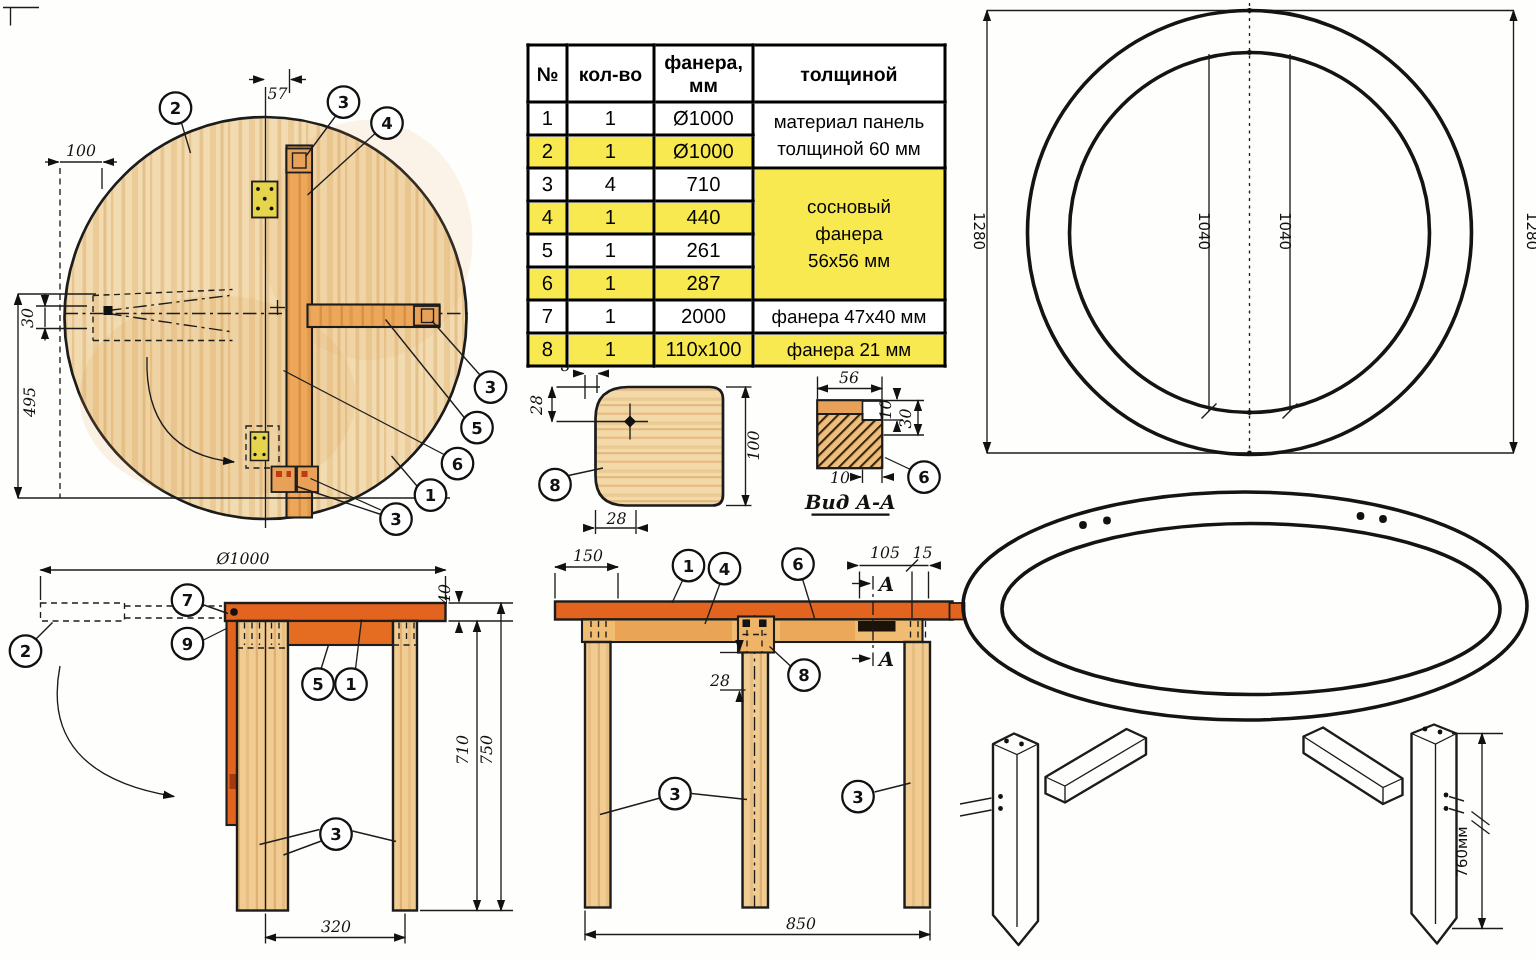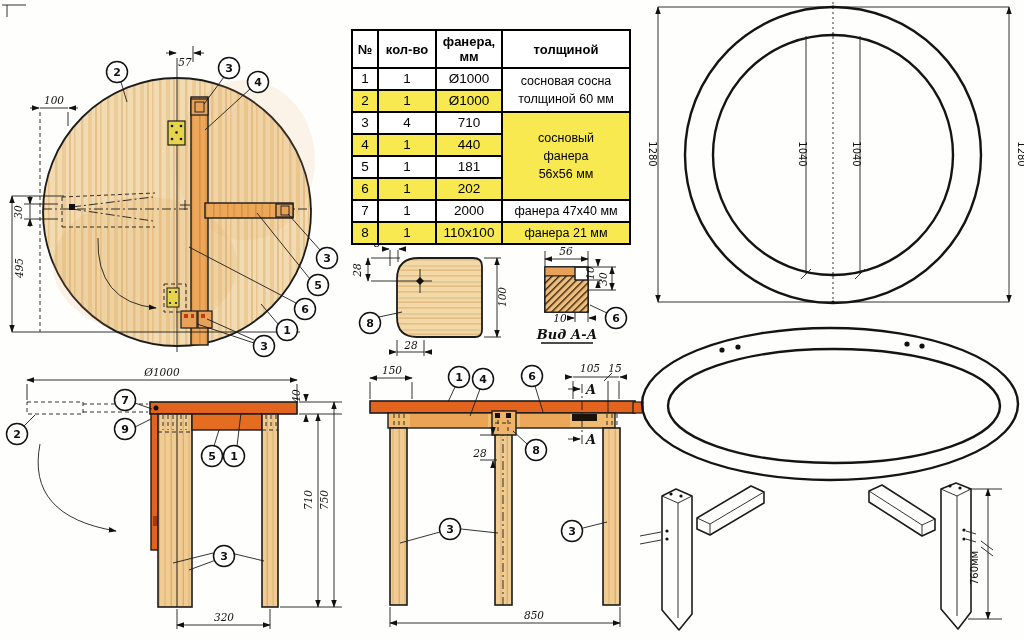--- a/index.html
+++ b/index.html
@@ -500,21 +500,21 @@
       </th>
       <th>толщиной</th>
     </tr>
   </thead>
   <tbody>
     <tr>
       <td>1</td>
       <td>1</td>
       <td>Ø1000</td>
       <td class="mat" rowspan="2">
-        <div>сосновая сосна</div>
+        <div>материал панель</div>
         <div>толщиной 60 мм</div>
       </td>
     </tr>
     <tr>
       <td class="y">2</td>
       <td class="y">1</td>
       <td class="y">Ø1000</td>
     </tr>
     <tr>
       <td>3</td>
@@ -527,26 +527,26 @@
       </td>
     </tr>
     <tr>
       <td class="y">4</td>
       <td class="y">1</td>
       <td class="y">440</td>
     </tr>
     <tr>
       <td>5</td>
       <td>1</td>
-      <td>181</td>
+      <td>261</td>
     </tr>
     <tr>
       <td class="y">6</td>
       <td class="y">1</td>
-      <td class="y">202</td>
+      <td class="y">287</td>
     </tr>
     <tr>
       <td>7</td>
       <td>1</td>
       <td>2000</td>
       <td class="mat">фанера 47x40 мм</td>
     </tr>
     <tr>
       <td class="y">8</td>
       <td class="y">1</td>

